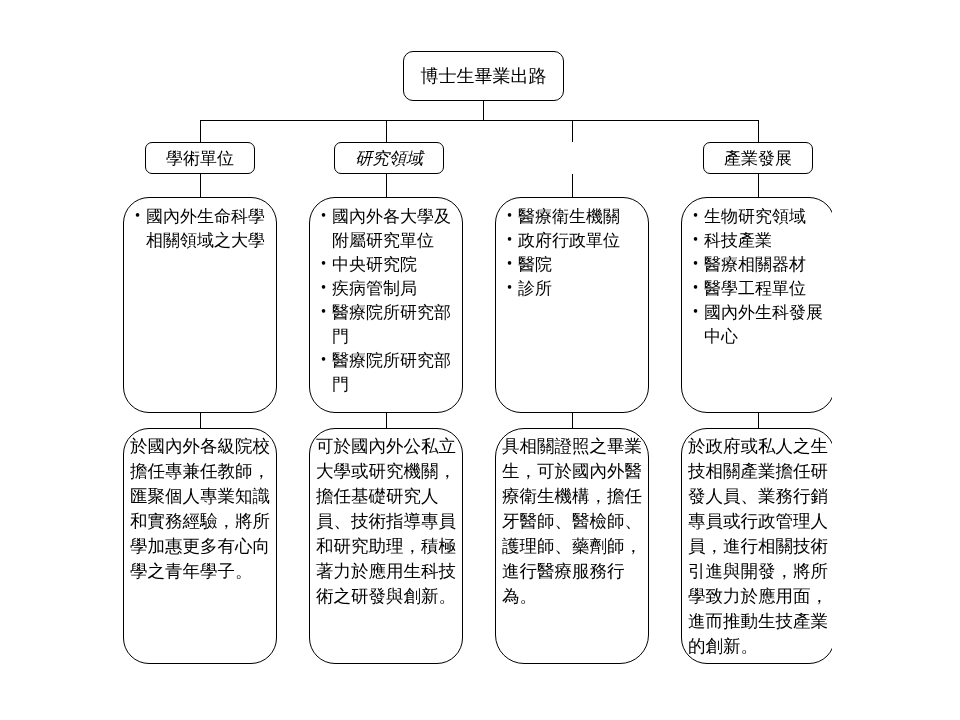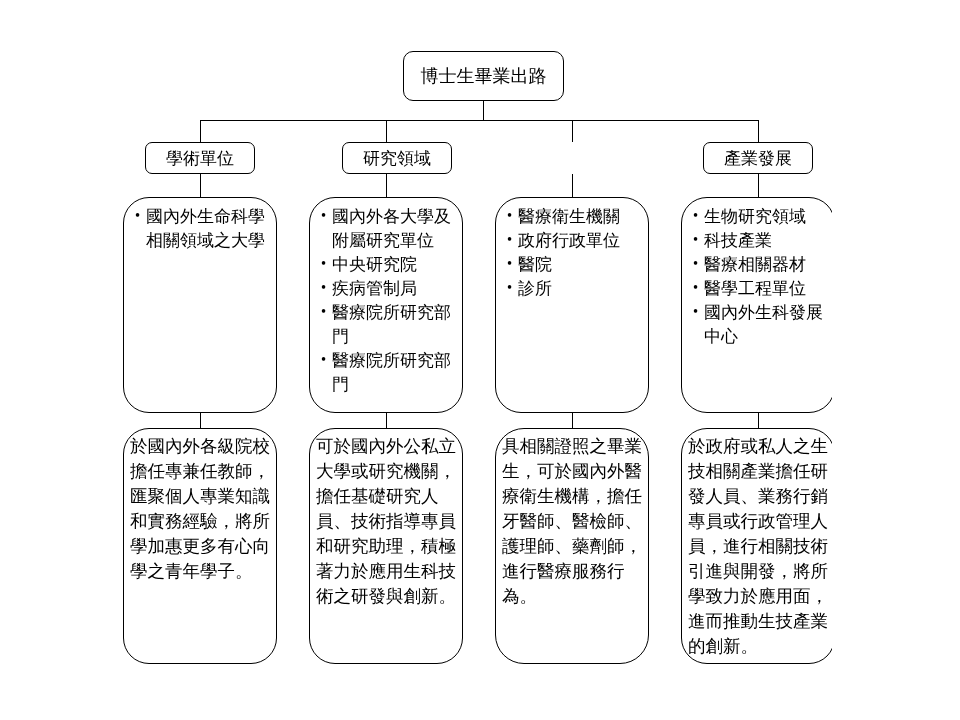--- a/index.html
+++ b/index.html
@@ -62,21 +62,21 @@
   <div class="bigbox" style="left:123px;">
     <ul class="bullets">
       <li><span class="bmark">•</span><span>國內外生命科學相關領域之大學</span></li>
     </ul>
   </div>
   <div class="vline" style="left:200px; top:413px; height:16px;"></div>
   <div class="bigbox descbox" style="left:123px;">
     <p>於國內外各級院校擔任專兼任教師，匯聚個人專業知識和實務經驗，將所學加惠更多有心向學之青年學子。</p>
   </div>
 
-  <div class="node branch" style="left:342px;">
+  <div class="node branch" style="left:334px;font-style:italic;">
     <span>研究領域</span>
   </div>
   <div class="vline" style="left:386px; top:174px; height:23px;"></div>
   <div class="bigbox" style="left:309px;">
     <ul class="bullets">
       <li><span class="bmark">•</span><span>國內外各大學及附屬研究單位</span></li>
       <li><span class="bmark">•</span><span>中央研究院</span></li>
       <li><span class="bmark">•</span><span>疾病管制局</span></li>
       <li><span class="bmark">•</span><span>醫療院所研究部門</span></li>
       <li><span class="bmark">•</span><span>醫療院所研究部門</span></li>

